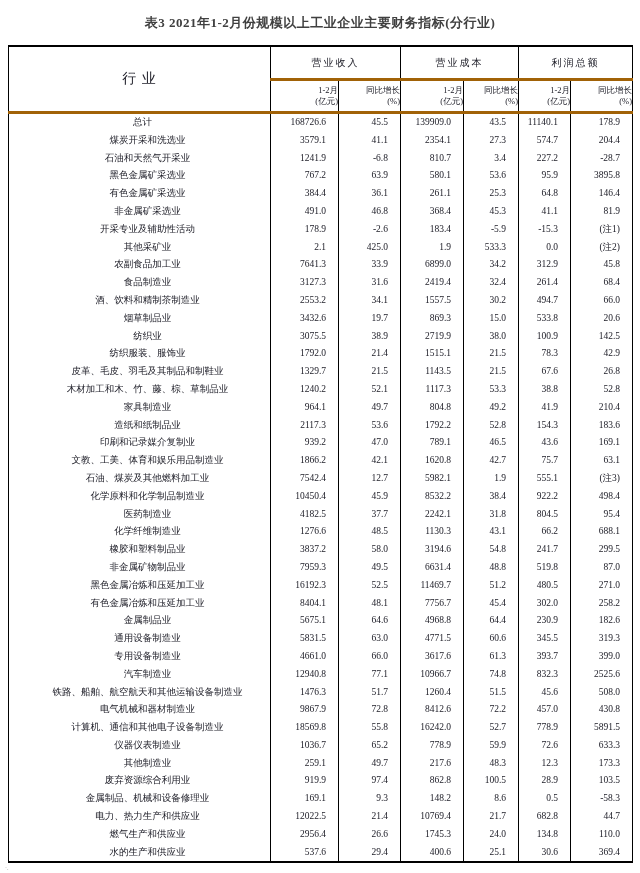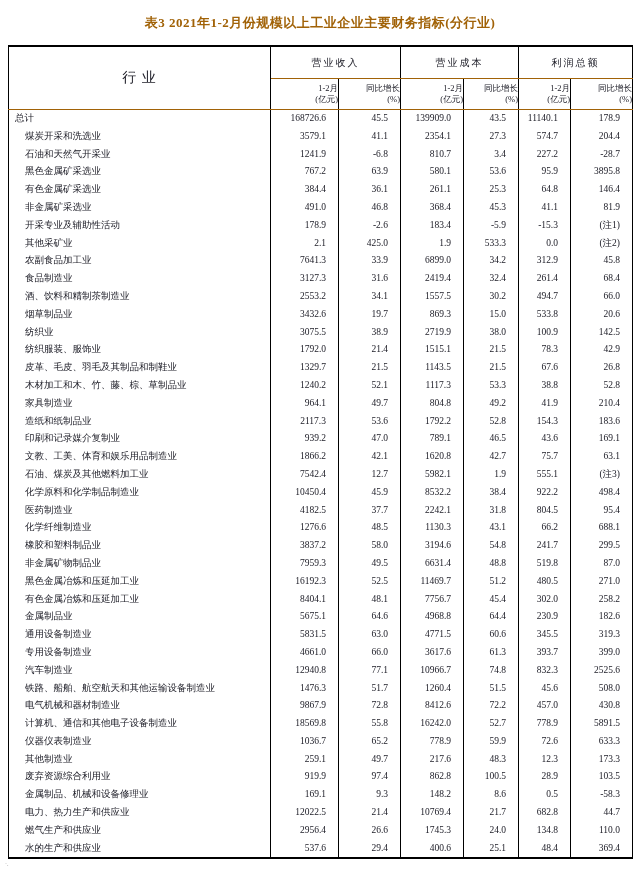--- a/index.html
+++ b/index.html
@@ -2,43 +2,43 @@
 <html><head>
 <meta charset="utf-8">
 <style>
   html,body{margin:0;padding:0;}
   body{
     width:640px;height:873px;background:#ffffff;
     font-family:"Liberation Serif","DejaVu Serif",serif;
     color:#20202a;position:relative;overflow:hidden;
   }
   .page-title{
-    text-align:center;font-weight:bold;font-size:13px;color:#a16207;
+    text-align:center;font-weight:bold;font-size:13px;color:#404040;
     margin:14px 0 0 0;letter-spacing:0.5px;
   }
   table.fin{
     border-collapse:collapse;table-layout:fixed;
     width:624px;margin:13px 0 0 8px;
     border-top:2px solid #000;border-bottom:2px solid #000;
     border-left:1px solid #000;border-right:1px solid #000;
   }
   table.fin th, table.fin td{
     border-left:1px solid #000;border-right:1px solid #000;
     padding:0;font-weight:normal;
   }
-  thead th{border-bottom:1px solid #a16207;}
+  thead th{border-bottom:3px solid #a16207;}
   th.group{height:31px;font-size:10px;text-align:center;vertical-align:middle;letter-spacing:2px;}
   th.industry-head{font-size:14px;text-align:center;vertical-align:middle;letter-spacing:1px;}
   th.sub{height:30px;font-size:8.5px;text-align:right;vertical-align:middle;line-height:1.35;}
   th.sub .l1, th.sub .l2{display:block;}
   tbody td{
     height:17.8px;font-size:9.5px;line-height:17.8px;
     white-space:nowrap;overflow:hidden;
   }
-  tbody td.industry{text-align:left;padding-left:16px;}
+  tbody td.industry{text-align:center;padding-left:16px;}
   tbody td.industry.total{padding-left:6px;}
   tbody td.num{text-align:right;padding-right:12px;
     font-family:"Liberation Serif","DejaVu Serif",serif;}
   .footnote-mark{
     margin:2px 0 0 5px;font-size:6px;color:#9a9a9a;line-height:1;
   }
 </style>
 </head>
 <body>
 
@@ -457,19 +457,19 @@
         <td class="num">24.0</td>
         <td class="num">134.8</td>
         <td class="num">110.0</td>
       </tr>
       <tr>
         <td class="industry">水的生产和供应业</td>
         <td class="num">537.6</td>
         <td class="num">29.4</td>
         <td class="num">400.6</td>
         <td class="num">25.1</td>
-        <td class="num">48.4</td>
+        <td class="num">30.6</td>
         <td class="num">369.4</td>
       </tr>
     </tbody>
 </table>
 
 <div class="footnote-mark">·.</div>
 
 </body></html>

